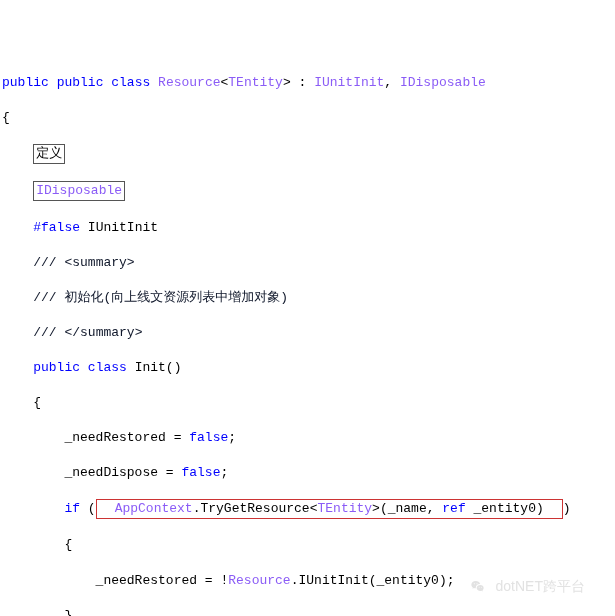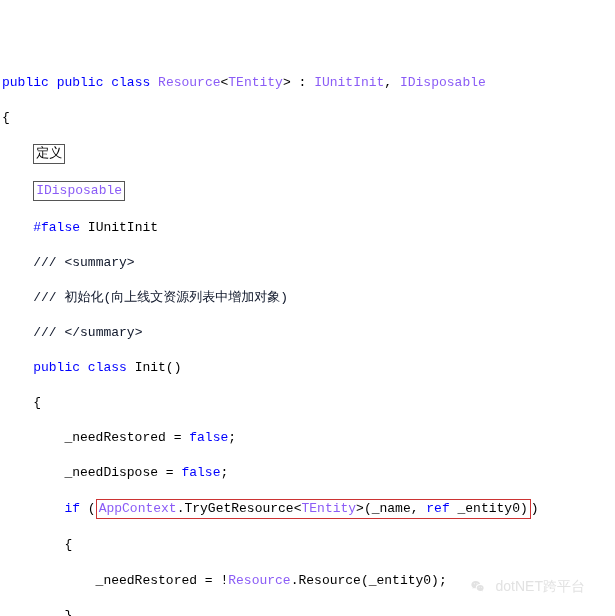--- a/index.html
+++ b/index.html
@@ -21,21 +21,21 @@
   .type { color: #8b5cf6; font-family: Liberation Mono, monospace; }
   .comment { color: #0f172a; }
   .boxed-gray {
     border: 1px solid #555555;
     display: inline-block;
     padding: 0 2px;
   }
   .boxed-red {
     border: 1px solid #cc3333;
     display: inline-block;
-    padding: 0 2px;
+    padding: 0 18px;
   }
   .line { display: block; }
   .watermark {
     position: absolute;
     right: 30px;
     bottom: 20px;
     color: #e2e2e2;
     font-family: "Microsoft YaHei", sans-serif;
     font-size: 14px;
     display: flex;
@@ -61,21 +61,21 @@
 <span class="line">    <span class="kw">#false</span><span> IUnitInit</span></span>
 <span class="line">    <span class="comment">/// &lt;summary&gt;</span></span>
 <span class="line">    <span class="comment">///</span><span class="comment"> 初始化(向上线文资源列表中增加对象)</span></span>
 <span class="line">    <span class="comment">/// &lt;/summary&gt;</span></span>
 <span class="line">    <span class="kw">public</span> <span class="kw">class</span><span> Init()</span></span>
 <span class="line">    {</span>
 <span class="line"><span>        _needRestored = </span><span class="kw">false</span><span>;</span></span>
 <span class="line"><span>        _needDispose = </span><span class="kw">false</span><span>;</span></span>
 <span class="line">        <span class="kw">if</span><span> (</span><span class="boxed-red"><span class="type">AppContext</span><span>.TryGetResource&lt;</span><span class="type">TEntity</span><span>&gt;(_name, </span><span class="kw">ref</span><span> _entity0)</span></span><span>)</span></span>
 <span class="line">        {</span>
-<span class="line"><span>            _needRestored = !</span><span class="type">Resource</span><span>.Resource(_entity0);</span></span>
+<span class="line"><span>            _needRestored = !</span><span class="type">Resource</span><span>.IUnitInit(_entity0);</span></span>
 <span class="line">        }</span>
 
 
 
 
 
 
 
 
 

